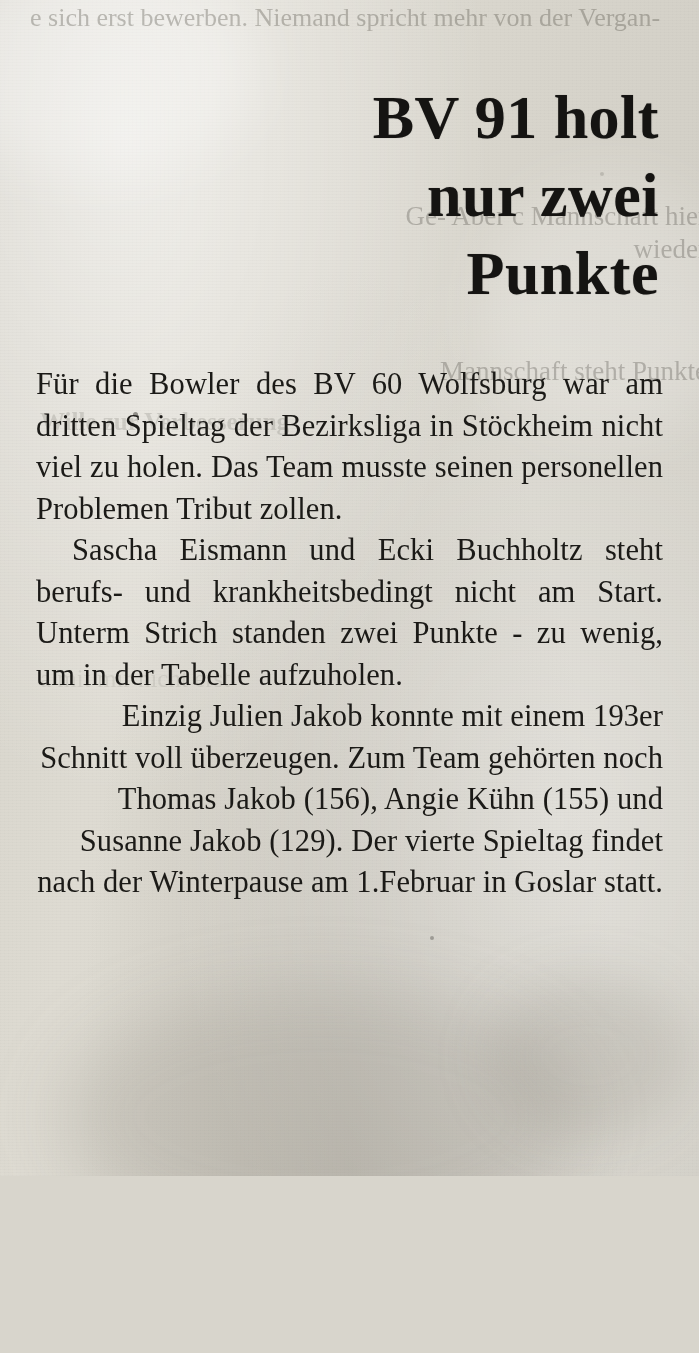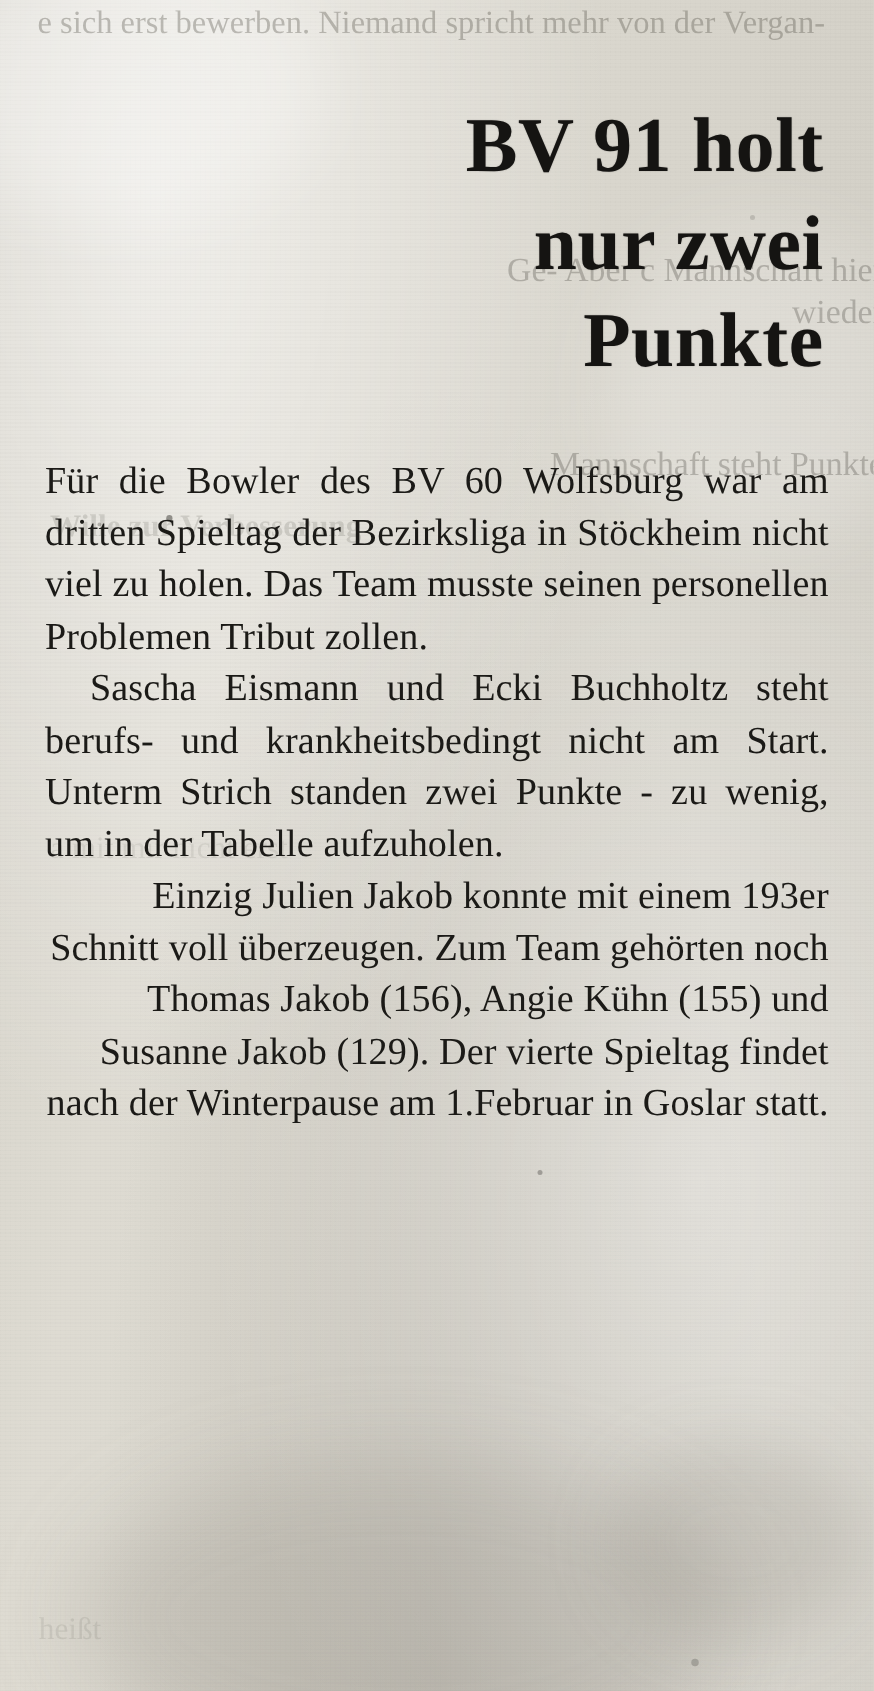--- a/index.html
+++ b/index.html
@@ -11,21 +11,21 @@
     height: 1353px;
     background: #d8d5cc;
     font-family: "Liberation Serif", serif;
     overflow: hidden;
   }
 
   
   .newspaper-page {
     position: relative;
     width: 699px;
-    height: 1353px;
+    height: 1176px;
     background:
       radial-gradient(ellipse at 18% 12%, rgba(255,255,255,0.55) 0%, rgba(255,255,255,0) 45%),
       radial-gradient(ellipse at 80% 70%, rgba(255,255,255,0.35) 0%, rgba(255,255,255,0) 50%),
       radial-gradient(ellipse at 50% 100%, rgba(120,115,105,0.22) 0%, rgba(120,115,105,0) 55%),
       linear-gradient(100deg, #d6d3ca 0%, #dedbd2 25%, #d9d6cd 55%, #cfccc3 100%);
     overflow: hidden;
   }
   .grain {
     position: absolute;
     inset: 0;

